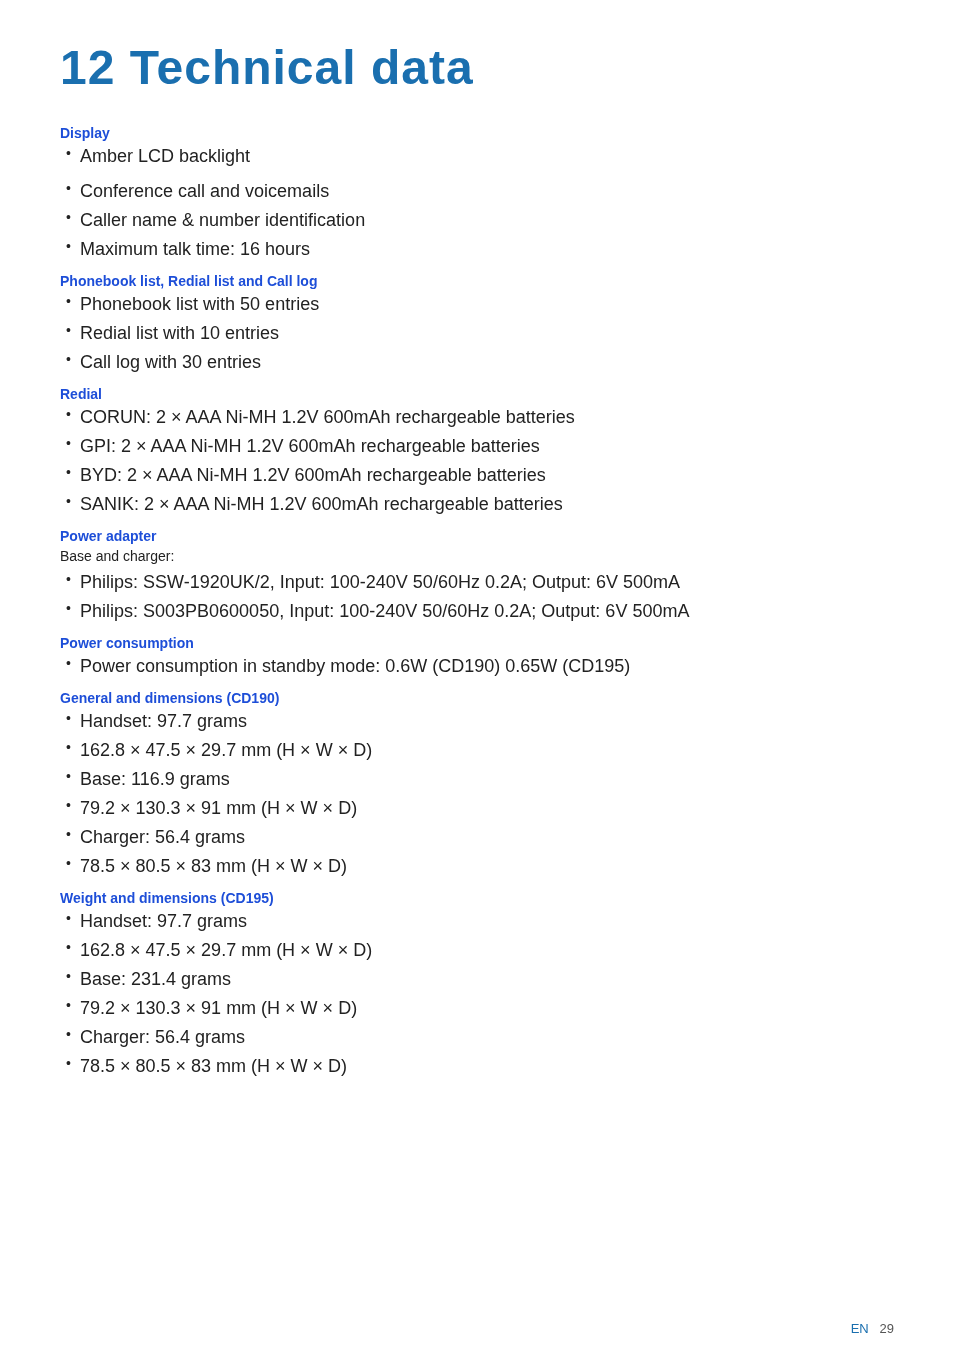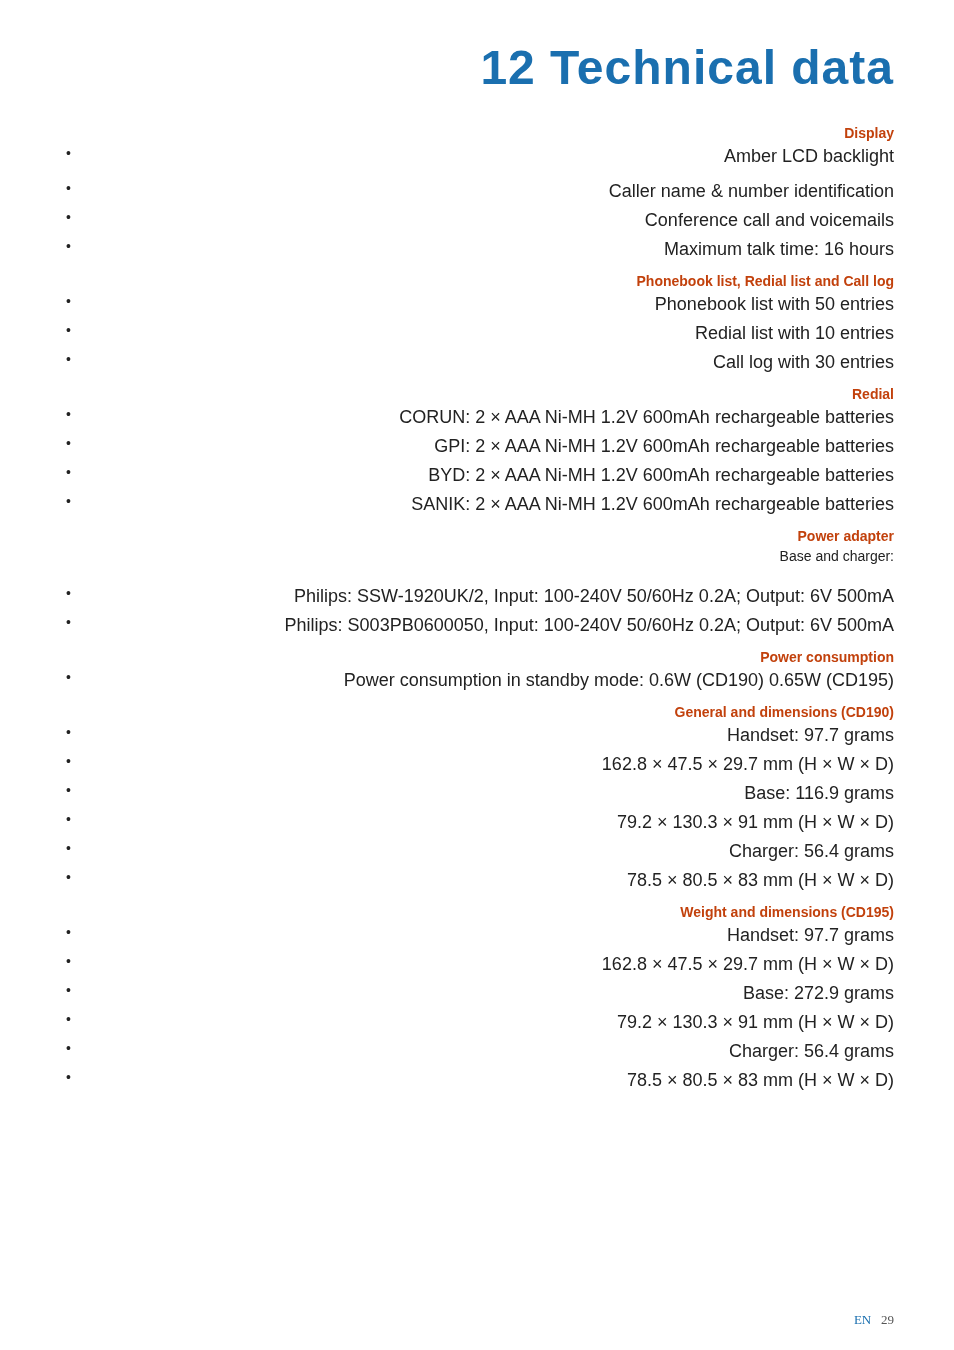--- a/index.html
+++ b/index.html
@@ -1,19 +1,18 @@
 <!DOCTYPE html>
 <html><head>
   <meta charset="utf-8">
   <style>
     * {
       margin: 0;
       padding: 0;
       box-sizing: border-box;
-      text-align: right;
     }
 
     body {
       background: #ffffff;
       font-family: Arial, Helvetica, sans-serif;
       font-size: 14px;
       color: #222222;
       width: 954px;
       min-height: 1350px;
       padding: 40px 60px 60px 60px;
@@ -32,21 +31,21 @@
       font-weight: 700;
     }
 
     .section {
       margin-bottom: 8px;
     }
 
     .section-heading {
       font-weight: 700;
       font-size: 14px;
-      color: #c2410c;
+      color: #1d4ed8;
       margin-bottom: 2px;
       margin-top: 10px;
     }
 
     .bullet-list {
       list-style: none;
       padding: 0;
       margin: 0;
     }
 
@@ -61,25 +60,24 @@
     .bullet-list li::before {
       content: "•";
       position: absolute;
       left: 6px;
       top: 0;
       font-size: 14px;
     }
 
     .page-number {
       position: absolute;
-      bottom: 22px;
+      bottom: 14px;
       right: 60px;
       font-size: 13px;
       color: #555555;
-      font-family: Liberation Serif, serif;
     }
 
     .page-number-label {
       color: #1a6faf;
       font-weight: normal;
     }
   </style>
 </head>
 <body>
 
@@ -89,22 +87,22 @@
 
 <div id="content-sections">
     <div class="section">
       <div class="section-heading">Display</div>
       <ul class="bullet-list">
         <li>Amber LCD backlight</li>
       </ul>
     </div>
     <div class="section">
       <ul class="bullet-list">
+        <li>Conference call and voicemails</li>
         <li>Caller name &amp; number identification</li>
-        <li>Conference call and voicemails</li>
         <li>Maximum talk time: 16 hours</li>
       </ul>
     </div>
     <div class="section">
       <div class="section-heading">Phonebook list, Redial list and Call log</div>
       <ul class="bullet-list">
         <li>Phonebook list with 50 entries</li>
         <li>Redial list with 10 entries</li>
         <li>Call log with 30 entries</li>
       </ul>
@@ -113,21 +111,21 @@
       <div class="section-heading">Redial</div>
       <ul class="bullet-list">
         <li>CORUN: 2 × AAA Ni-MH 1.2V 600mAh rechargeable batteries</li>
         <li>GPI: 2 × AAA Ni-MH 1.2V 600mAh rechargeable batteries</li>
         <li>BYD: 2 × AAA Ni-MH 1.2V 600mAh rechargeable batteries</li>
         <li>SANIK: 2 × AAA Ni-MH 1.2V 600mAh rechargeable batteries</li>
       </ul>
     </div>
     <div class="section">
       <div class="section-heading">Power adapter</div>
-      <div style="margin-bottom: 16px; font-size: 14px; line-height: 1.5;">Base and charger:</div>
+      <div style="margin-bottom: 2px; font-size: 14px; line-height: 1.5;">Base and charger:</div>
       <ul class="bullet-list">
         <li>Philips: SSW-1920UK/2, Input: 100-240V 50/60Hz 0.2A; Output: 6V 500mA</li>
         <li>Philips: S003PB0600050, Input: 100-240V 50/60Hz 0.2A; Output: 6V 500mA</li>
       </ul>
     </div>
     <div class="section">
       <div class="section-heading">Power consumption</div>
       <ul class="bullet-list">
         <li>Power consumption in standby mode: 0.6W (CD190) 0.65W (CD195)</li>
       </ul>
@@ -141,21 +139,21 @@
         <li>79.2 × 130.3 × 91 mm (H × W × D)</li>
         <li>Charger: 56.4 grams</li>
         <li>78.5 × 80.5 × 83 mm (H × W × D)</li>
       </ul>
     </div>
     <div class="section">
       <div class="section-heading">Weight and dimensions (CD195)</div>
       <ul class="bullet-list">
         <li>Handset: 97.7 grams</li>
         <li>162.8 × 47.5 × 29.7 mm (H × W × D)</li>
-        <li>Base: 272.9 grams</li>
+        <li>Base: 231.4 grams</li>
         <li>79.2 × 130.3 × 91 mm (H × W × D)</li>
         <li>Charger: 56.4 grams</li>
         <li>78.5 × 80.5 × 83 mm (H × W × D)</li>
       </ul>
     </div>
   </div>
 
 <div class="page-number">
   <span class="page-number-label">EN</span>&nbsp;&nbsp;&nbsp;<span>29</span>
 </div>

